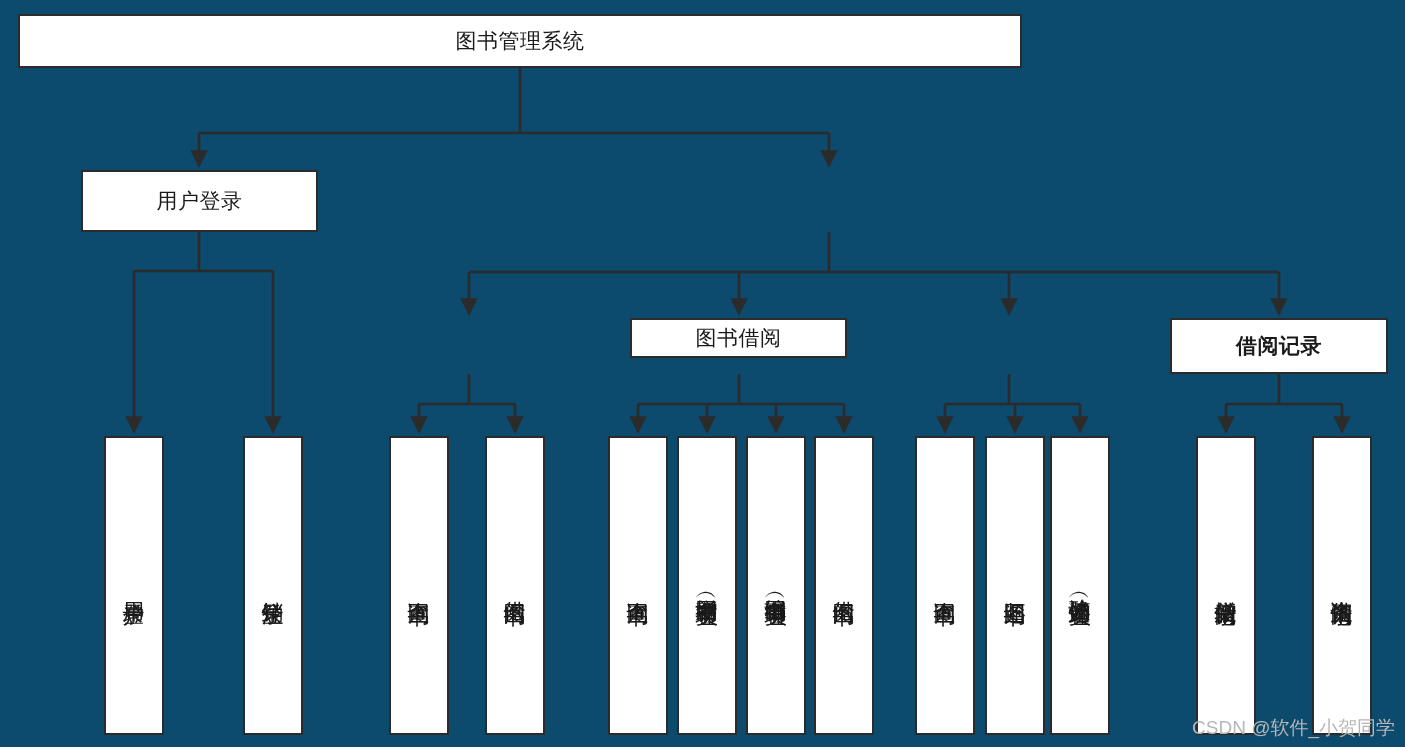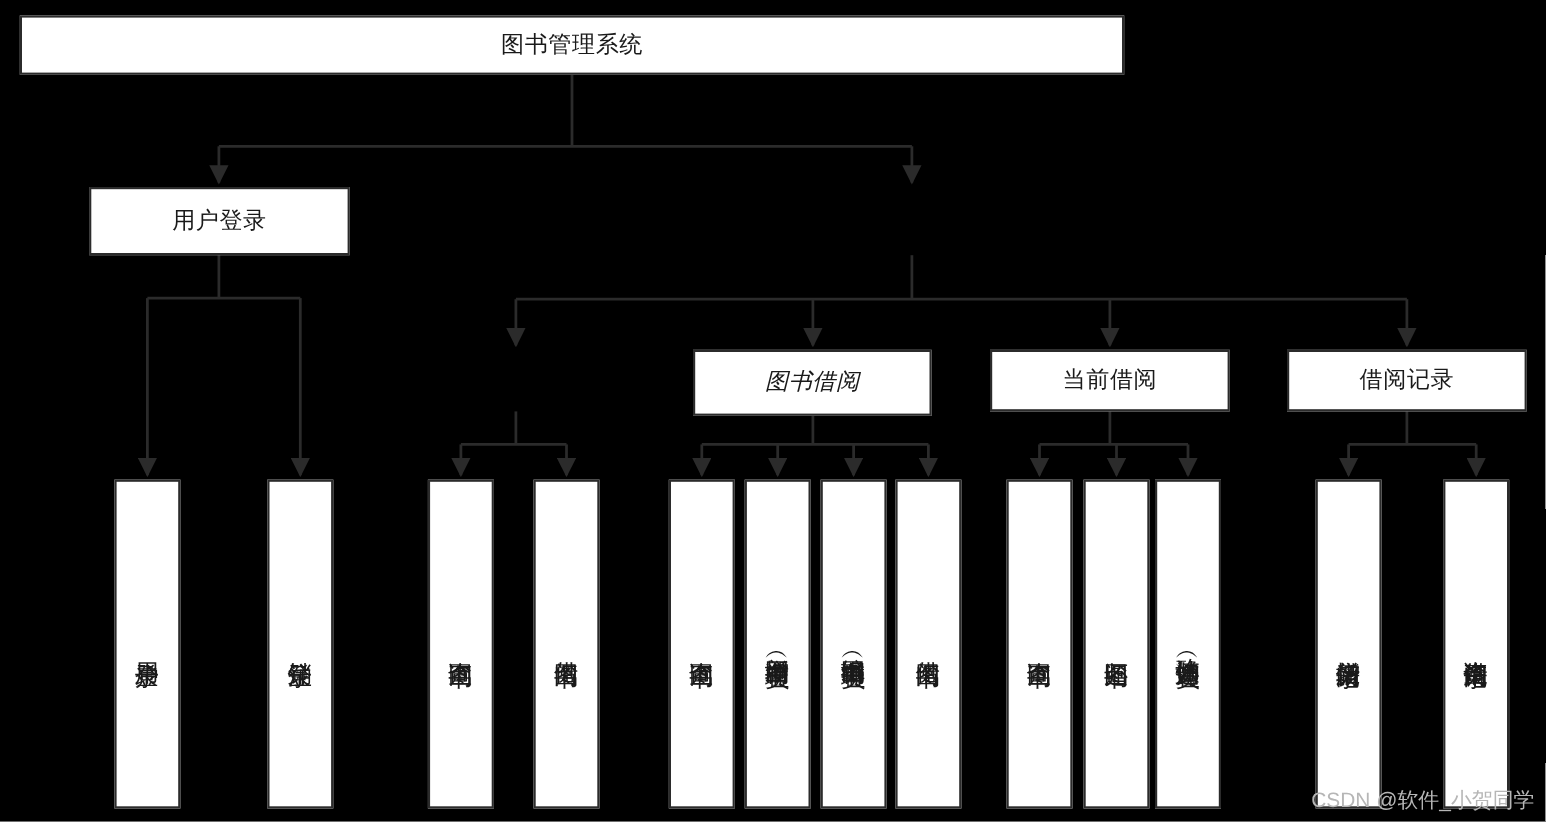--- a/index.html
+++ b/index.html
@@ -7,21 +7,21 @@
     padding: 0;
     background: #ffffff;
   }
   body {
     font-family: "Liberation Sans", "DejaVu Sans", sans-serif;
   }
   #canvas {
     position: relative;
     width: 1405px;
     height: 747px;
-    background: #000000;
+    background: #0c4a6e;
     overflow: hidden;
   }
   #diagram-svg {
     position: absolute;
     left: 0;
     top: 0;
     width: 1405px;
     height: 747px;
   }
   .node-box {
@@ -117,27 +117,24 @@
   </svg>
 
   <div class="node-box" id="node-root" style="left: 18px; top: 14px; width: 1004px; height: 54px;">
     <span class="node-label">图书管理系统</span>
   </div>
 
   <div class="node-box" id="node-l2-0" style="left: 81px; top: 170px; width: 237px; height: 62px;">
     <span class="node-label">用户登录</span>
   </div>
 
-  <div class="node-box" id="node-l3-1" style="left: 630px; top: 318px; width: 217px; height: 60px; font-style: italic;">
+  <div class="node-box" id="node-l3-1" style="left: 630px; top: 318px; width: 217px; height: 40px;">
     <span class="node-label">图书借阅</span>
   </div>
-  <div class="node-box" id="node-l3-2" style="left: 900px; top: 318px; width: 218px; height: 56px;">
-    <span class="node-label">当前借阅</span>
-  </div>
-  <div class="node-box" id="node-l3-3" style="left: 1170px; top: 318px; width: 218px; height: 56px;">
+  <div class="node-box" id="node-l3-3" style="left: 1170px; top: 318px; width: 218px; height: 56px; font-weight: bold;">
     <span class="node-label">借阅记录</span>
   </div>
 
   <div class="node-box vertical" id="node-leaf-0" style="left: 104px; top: 436px; width: 60px; height: 299px;">
     <span class="node-label">用户登录</span>
   </div>
   <div class="node-box vertical" id="node-leaf-1" style="left: 243px; top: 436px; width: 60px; height: 299px;">
     <span class="node-label">注销登录</span>
   </div>
   <div class="node-box vertical" id="node-leaf-2" style="left: 389px; top: 436px; width: 60px; height: 299px;">

